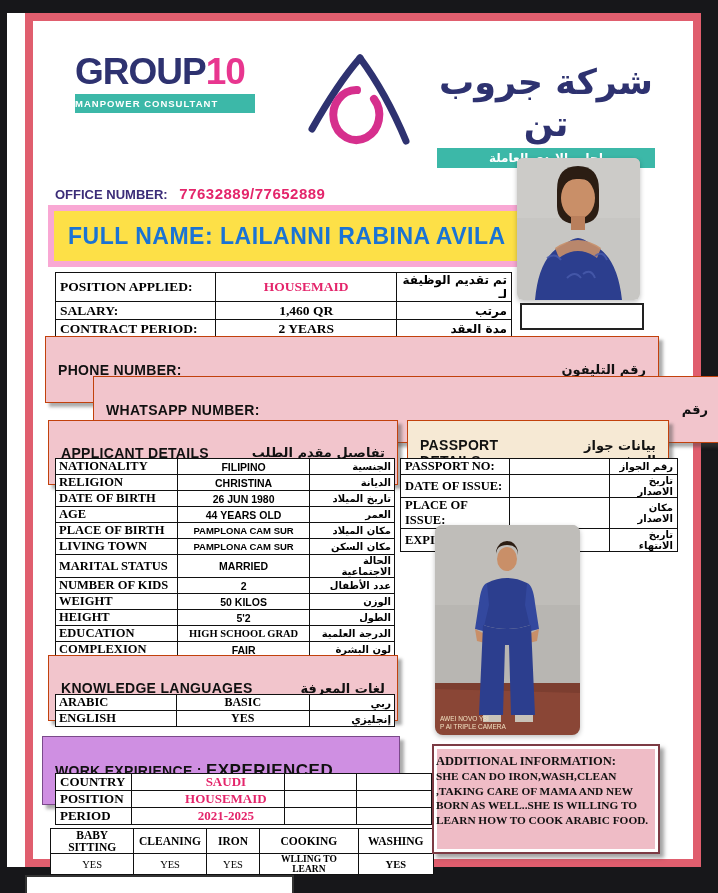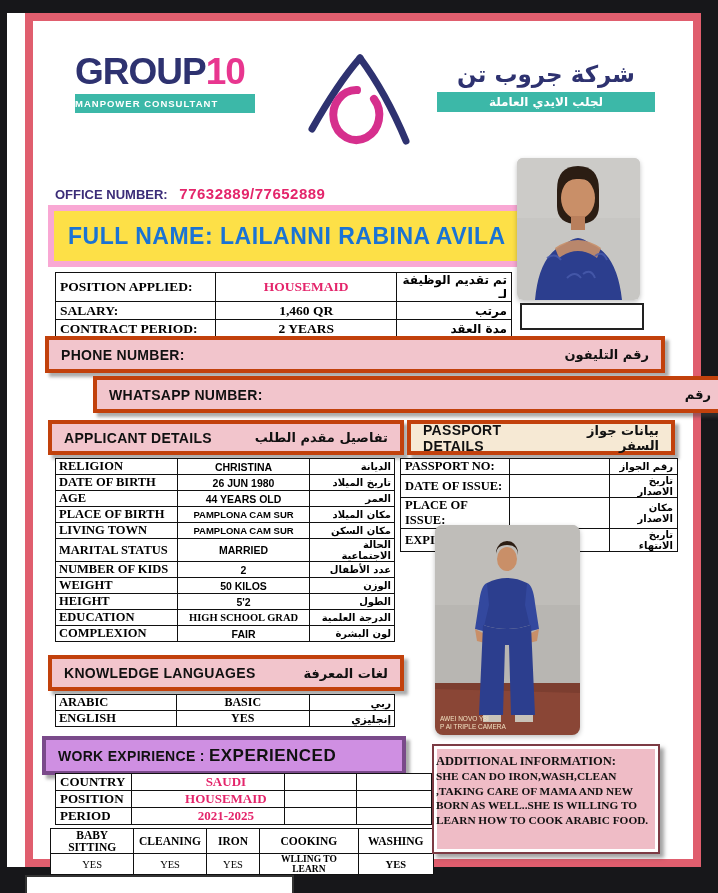--- a/index.html
+++ b/index.html
@@ -11,21 +11,21 @@
   .frame{position:absolute;left:18px;top:0;width:660px;height:838px;border:8px solid #e05e6e;background:#fff;}
   .content{position:absolute;left:0;top:0;width:694px;height:854px;}
 
   
   .g10{position:absolute;left:68px;top:40px;width:180px;text-align:left;}
   .g10-main{font-size:37px;font-weight:900;color:#2e3270;letter-spacing:-1px;line-height:1;font-family:"Liberation Sans",sans-serif;}
   .g10-num{color:#e8368f;}
   .g10-sub{margin-top:4px;background:#3cb8a8;color:#fff;font-size:9.5px;font-weight:800;letter-spacing:1px;padding:4px 0;}
   .midlogo{position:absolute;left:293px;top:38px;}
   .arlogo{position:absolute;left:430px;top:48px;width:218px;text-align:center;direction:rtl;}
-  .arlogo-name{font-size:23px;font-weight:800;color:#2e3270;font-family:"DejaVu Sans",sans-serif;line-height:1.2;}
+  .arlogo-name{font-size:35px;font-weight:800;color:#2e3270;font-family:"DejaVu Sans",sans-serif;line-height:1.2;}
   .arlogo-tag{margin-top:3px;background:#3cb8a8;color:#fff;font-size:12px;font-weight:700;padding:3px 0;font-family:"DejaVu Sans",sans-serif;}
 
   .office{position:absolute;left:48px;top:172px;font-size:13px;font-weight:700;color:#3b2c78;}
   .office b{color:#e4256b;font-size:15px;margin-left:8px;letter-spacing:.5px;}
 
   .fullname{position:absolute;left:41px;top:192px;width:452px;height:50px;border:6px solid #f9a8d4;
     display:flex;align-items:center;padding-left:14px;background:#fde047;}
   .fullname span{font-size:23px;font-weight:900;color:#1a73d4;letter-spacing:.5px;}
 
   .photo1{position:absolute;left:510px;top:145px;width:123px;height:142px;border-radius:6px;overflow:hidden;box-shadow:0 2px 5px rgba(0,0,0,.25);}
@@ -36,22 +36,22 @@
   .serif{font-family:"Liberation Serif",serif;}
   .ar{font-family:"DejaVu Sans",sans-serif;direction:rtl;text-align:right;}
   .pink-t{color:#e4256b;}
 
   .postable{position:absolute;left:48px;top:259px;width:457px;}
   .postable td{height:17px;}
   .postable .lbl{font-family:"Liberation Serif",serif;font-weight:700;font-size:13.5px;width:158px;}
   .postable .val{font-family:"Liberation Serif",serif;font-weight:700;font-size:13.5px;width:180px;text-align:center;}
   .postable .ar{font-size:12px;font-weight:700;width:111px;}
 
-  .bar{position:absolute;background:#f2c5cc;border:4px solid #c2410c;box-shadow:4px 4px 3px rgba(70,70,70,.45);
-    display:flex;align-items:center;justify-content:space-between;padding:0 12px;}
+  .bar{position:absolute;background:#f2c5cc;border:1px solid #c2410c;box-shadow:4px 4px 3px rgba(70,70,70,.45);
+    display:flex;align-items:center;justify-content:space-between;padding:18px 12px;}
   .bar .en{font-size:14px;font-weight:900;color:#111;letter-spacing:.3px;}
   .bar .arr{font-family:"DejaVu Sans",sans-serif;font-size:13px;font-weight:700;color:#111;direction:rtl;}
   .bar-phone{left:38px;top:323px;width:588px;height:29px;}
   .bar-whats{left:38px;top:363px;width:602px;height:29px;margin-left:48px;}
   .bar-applicant{left:41px;top:407px;width:324px;height:27px;}
   .bar-passport{left:400px;top:407px;width:236px;height:27px;background:#f6e9d4;}
   .bar-lang{left:41px;top:642px;width:324px;height:28px;}
   .bar-work{left:35px;top:723px;width:332px;height:31px;background:#cf8fe2;border-color:#7a4a8a;}
   .bar-work .big{font-size:17px;font-weight:900;letter-spacing:.5px;}
 
@@ -174,20 +174,25 @@
       <span class="en">APPLICANT DETAILS</span>
       <span class="arr">تفاصيل مقدم الطلب</span>
     </div>
     <div class="bar bar-passport">
       <span class="en">PASSPORT DETAILS</span>
       <span class="arr">بيانات جواز السفر</span>
     </div>
 
     <table class="apptable">
       <tbody>
+          <tr>
+            <td class="lbl">NATIONALITY</td>
+            <td class="val">FILIPINO</td>
+            <td class="ar">الجنسية</td>
+          </tr>
       <tr>
             <td class="lbl">RELIGION</td>
             <td class="val">CHRISTINA</td>
             <td class="ar">الديانة</td>
           </tr>
       <tr>
             <td class="lbl">DATE OF BIRTH</td>
             <td class="val">26 JUN 1980</td>
             <td class="ar">تاريخ الميلاد</td>
           </tr>

